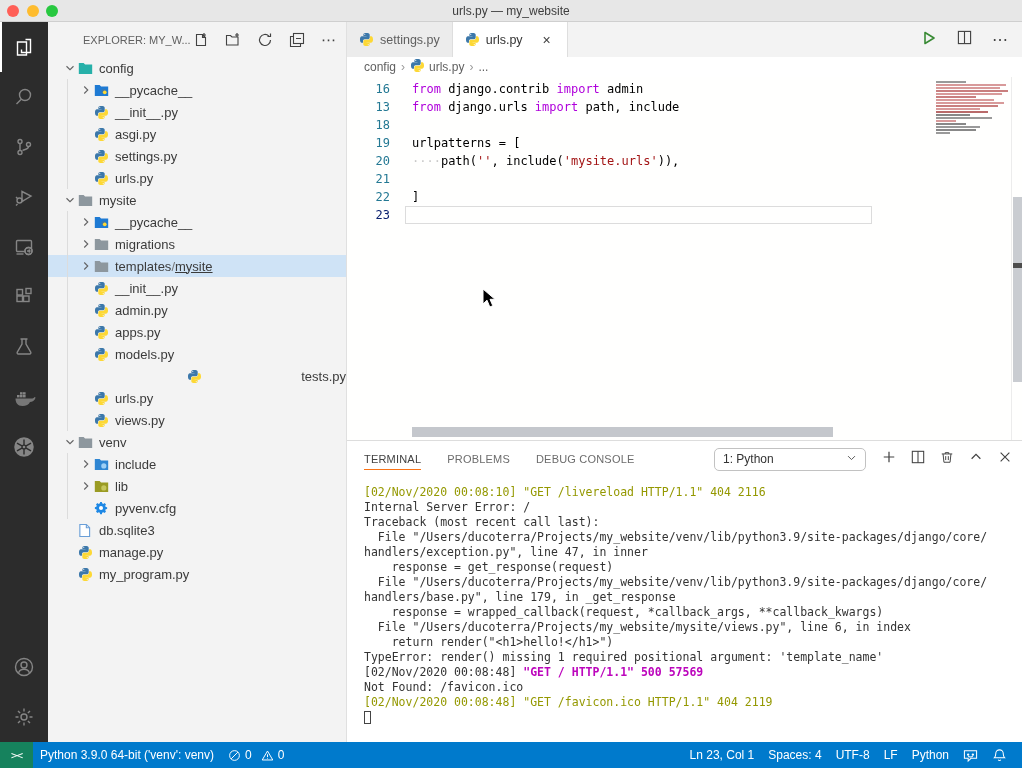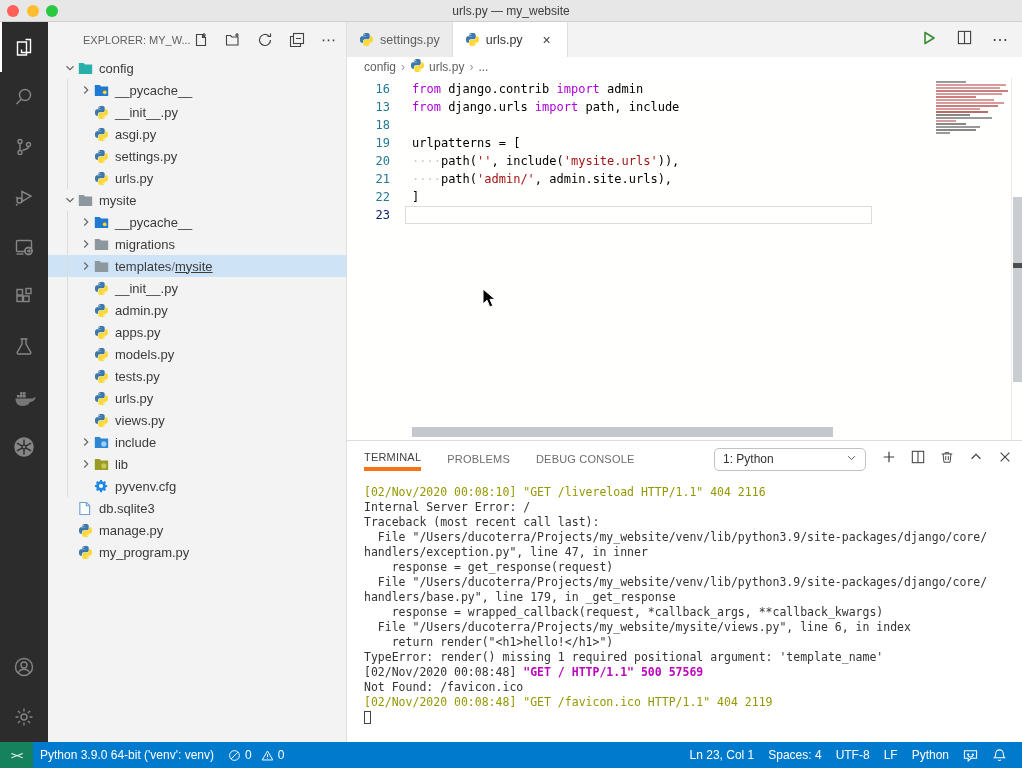--- a/index.html
+++ b/index.html
@@ -67,21 +67,21 @@
   .vscroll { position:absolute; right:0; top:0; width:11px; height:363px; border-left:1px solid #ececec; }
   .vscroll .thumb { position:absolute; left:1px; right:0; top:120px; height:185px; background:#c9ccd1; }
   .vscroll .mark { position:absolute; left:1px; right:0; top:186px; height:5px; background:#4d4d4d; }
   .hscroll { position:absolute; left:58px; right:92px; top:350px; height:10px; }
   .hscroll .thumb { position:absolute; left:7px; width:421px; top:0; height:10px; background:#c4c7cc; }
 
   
   .panel { position:absolute; left:347px; top:440px; width:675px; height:302px; background:#fff; border-top:1px solid #ddd; }
   .panel-header { height:36px; display:flex; align-items:center; padding:0 10px 0 17px; }
   .panel-tab { font-size:11px; color:#6c6c6c; margin-right:26px; padding:4px 0; letter-spacing:.2px; }
-  .panel-tab.active { color:#424242; border-bottom:4px solid #f97316; }
+  .panel-tab.active { color:#424242; border-bottom:1px solid #f97316; }
   .panel-dd { margin-left:auto; width:152px; height:23px; border:1px solid #c2c2c2; border-radius:5px; background:#fff; display:flex; align-items:center; padding:0 8px; font-size:12px; color:#333; }
   .panel-dd .dd-chev { margin-left:auto; color:#555; }
   .panel-icons { display:flex; align-items:center; gap:15px; margin-left:16px; color:#424242; }
   .term { padding:8px 0 0 17px; font-family:"DejaVu Sans Mono", monospace; font-size:11.5px; color:#333; }
   .term-line { height:15px; line-height:15px; white-space:pre; }
   .t-yellow-txt { color:#949800; }
   .t-magenta { color:#bc05bc; font-weight:bold; }
   .t-cursor { display:inline-block; width:7px; height:13px; border:1px solid #444; vertical-align:middle; }
 
   
@@ -392,21 +392,21 @@
         <span class="guide"></span>
         <span class="chev "></span>
         <span class="tree-icon">
           <svg width="15" height="15" viewBox="0 0 32 32">
             <path fill="#3c78aa" d="M15.9 2c-7 0-6.5 3.1-6.5 3.1v3.2h6.6v1H6.7S2.1 8.8 2.1 16c0 7.2 4 6.9 4 6.9h2.4v-3.3s-.1-4 3.9-4h6.6s3.8.1 3.8-3.7V5.8S23.4 2 15.9 2zm-3.6 2.1a1.2 1.2 0 1 1 0 2.4 1.2 1.2 0 0 1 0-2.4z"></path>
             <path fill="#fdd835" d="M16.1 30c7 0 6.5-3.1 6.5-3.1v-3.2H16v-1h9.3s4.6.5 4.6-6.7c0-7.2-4-6.9-4-6.9h-2.4v3.3s.1 4-3.9 4H13s-3.8-.1-3.8 3.7v6.1S8.6 30 16.1 30zm3.6-2.1a1.2 1.2 0 1 1 0-2.4 1.2 1.2 0 0 1 0 2.4z"></path>
           </svg>
         </span>
         <span class="tree-label">models.py</span>
       </div>
-      <div class="tree-row" style="padding-left: 30px;">
+      <div class="tree-row" style="padding-left: 30px; justify-content: space-between;">
         <span class="guide"></span>
         <span class="chev "></span>
         <span class="tree-icon">
           <svg width="15" height="15" viewBox="0 0 32 32">
             <path fill="#3c78aa" d="M15.9 2c-7 0-6.5 3.1-6.5 3.1v3.2h6.6v1H6.7S2.1 8.8 2.1 16c0 7.2 4 6.9 4 6.9h2.4v-3.3s-.1-4 3.9-4h6.6s3.8.1 3.8-3.7V5.8S23.4 2 15.9 2zm-3.6 2.1a1.2 1.2 0 1 1 0 2.4 1.2 1.2 0 0 1 0-2.4z"></path>
             <path fill="#fdd835" d="M16.1 30c7 0 6.5-3.1 6.5-3.1v-3.2H16v-1h9.3s4.6.5 4.6-6.7c0-7.2-4-6.9-4-6.9h-2.4v3.3s.1 4-3.9 4H13s-3.8-.1-3.8 3.7v6.1S8.6 30 16.1 30zm3.6-2.1a1.2 1.2 0 1 1 0-2.4 1.2 1.2 0 0 1 0 2.4z"></path>
           </svg>
         </span>
         <span class="tree-label">tests.py</span>
       </div>
@@ -424,20 +424,33 @@
       <div class="tree-row" style="padding-left: 30px;">
         <span class="guide"></span>
         <span class="chev "></span>
         <span class="tree-icon">
           <svg width="15" height="15" viewBox="0 0 32 32">
             <path fill="#3c78aa" d="M15.9 2c-7 0-6.5 3.1-6.5 3.1v3.2h6.6v1H6.7S2.1 8.8 2.1 16c0 7.2 4 6.9 4 6.9h2.4v-3.3s-.1-4 3.9-4h6.6s3.8.1 3.8-3.7V5.8S23.4 2 15.9 2zm-3.6 2.1a1.2 1.2 0 1 1 0 2.4 1.2 1.2 0 0 1 0-2.4z"></path>
             <path fill="#fdd835" d="M16.1 30c7 0 6.5-3.1 6.5-3.1v-3.2H16v-1h9.3s4.6.5 4.6-6.7c0-7.2-4-6.9-4-6.9h-2.4v3.3s.1 4-3.9 4H13s-3.8-.1-3.8 3.7v6.1S8.6 30 16.1 30zm3.6-2.1a1.2 1.2 0 1 1 0-2.4 1.2 1.2 0 0 1 0 2.4z"></path>
           </svg>
         </span>
         <span class="tree-label">views.py</span>
+      </div>
+      <div class="tree-row" style="padding-left: 14px;">
+        <span class="chev expanded">
+          <svg width="14" height="14" viewBox="0 0 16 16" fill="none" stroke="#646465" stroke-width="1.3">
+            <path d="M6 4l4 4-4 4"></path>
+          </svg>
+        </span>
+        <span class="tree-icon">
+          <svg width="15" height="13" viewBox="0 0 16 14">
+            <path fill="#8d979e" d="M.8 1.2h5.2l1.5 1.6h7.7v10H.8z"></path>
+          </svg>
+        </span>
+        <span class="tree-label">venv</span>
       </div>
       <div class="tree-row" style="padding-left: 30px;">
         <span class="guide"></span>
         <span class="chev ">
           <svg width="14" height="14" viewBox="0 0 16 16" fill="none" stroke="#646465" stroke-width="1.3">
             <path d="M6 4l4 4-4 4"></path>
           </svg>
         </span>
         <span class="tree-icon">
           <svg width="15" height="13" viewBox="0 0 16 14">
@@ -552,21 +565,21 @@
   <span class="bc-item">...</span>
 </div>
 
 <div class="code-area">
   <div class="code-lines" id="code-lines">
       <div class="code-row"><span class="gutter-num ">16</span><span class="code-text"><span class="tok-kw">from</span><span class=""> django.contrib </span><span class="tok-kw">import</span><span class=""> admin</span></span></div>
       <div class="code-row"><span class="gutter-num ">13</span><span class="code-text"><span class="tok-kw">from</span><span class=""> django.urls </span><span class="tok-kw">import</span><span class=""> path, include</span></span></div>
       <div class="code-row"><span class="gutter-num ">18</span><span class="code-text"></span></div>
       <div class="code-row"><span class="gutter-num ">19</span><span class="code-text"><span class="">urlpatterns = [</span></span></div>
       <div class="code-row"><span class="gutter-num ">20</span><span class="code-text"><span class="tok-ws">····</span><span class="">path(</span><span class="tok-str">''</span><span class="">, include(</span><span class="tok-str">'mysite.urls'</span><span class="">)),</span></span></div>
-      <div class="code-row"><span class="gutter-num ">21</span><span class="code-text"><span class="tok-ws">····</span><span class="">path(</span><span class="tok-str">'admin/'</span><span class="">, admin.site.urls),</span></span></div>
+      <div class="code-row"><span class="gutter-num ">21</span></div>
       <div class="code-row"><span class="gutter-num ">22</span><span class="code-text"><span class="">]</span></span></div>
       <div class="code-row"><span class="line-box"></span><span class="gutter-num cur">23</span><span class="code-text"></span></div>
     </div>
   <div class="minimap" id="minimap">
       <div class="mm-bar" style="background: rgb(154, 154, 154); width: 30px;"></div>
       <div class="mm-bar" style="background: rgb(216, 154, 154); width: 70px;"></div>
       <div class="mm-bar" style="background: rgb(216, 154, 154); width: 64px;"></div>
       <div class="mm-bar" style="background: rgb(201, 127, 127); width: 72px;"></div>
       <div class="mm-bar" style="background: rgb(216, 154, 154); width: 66px;"></div>
       <div class="mm-bar" style="background: rgb(201, 127, 127); width: 40px;"></div>

